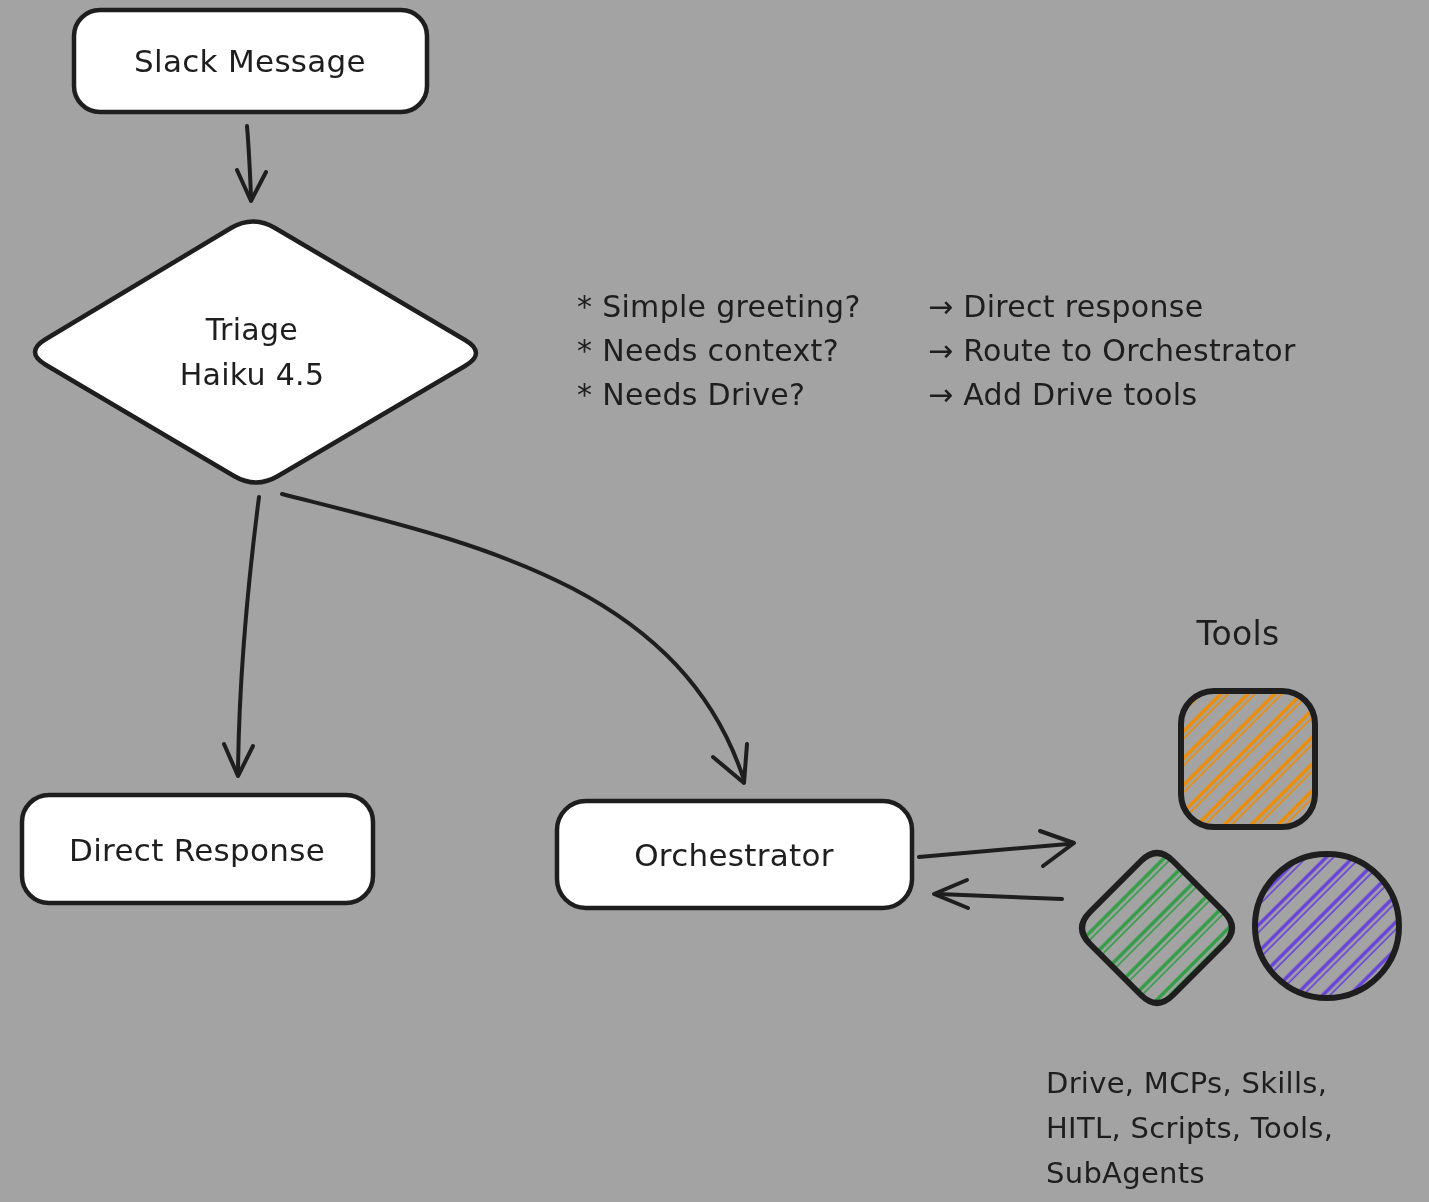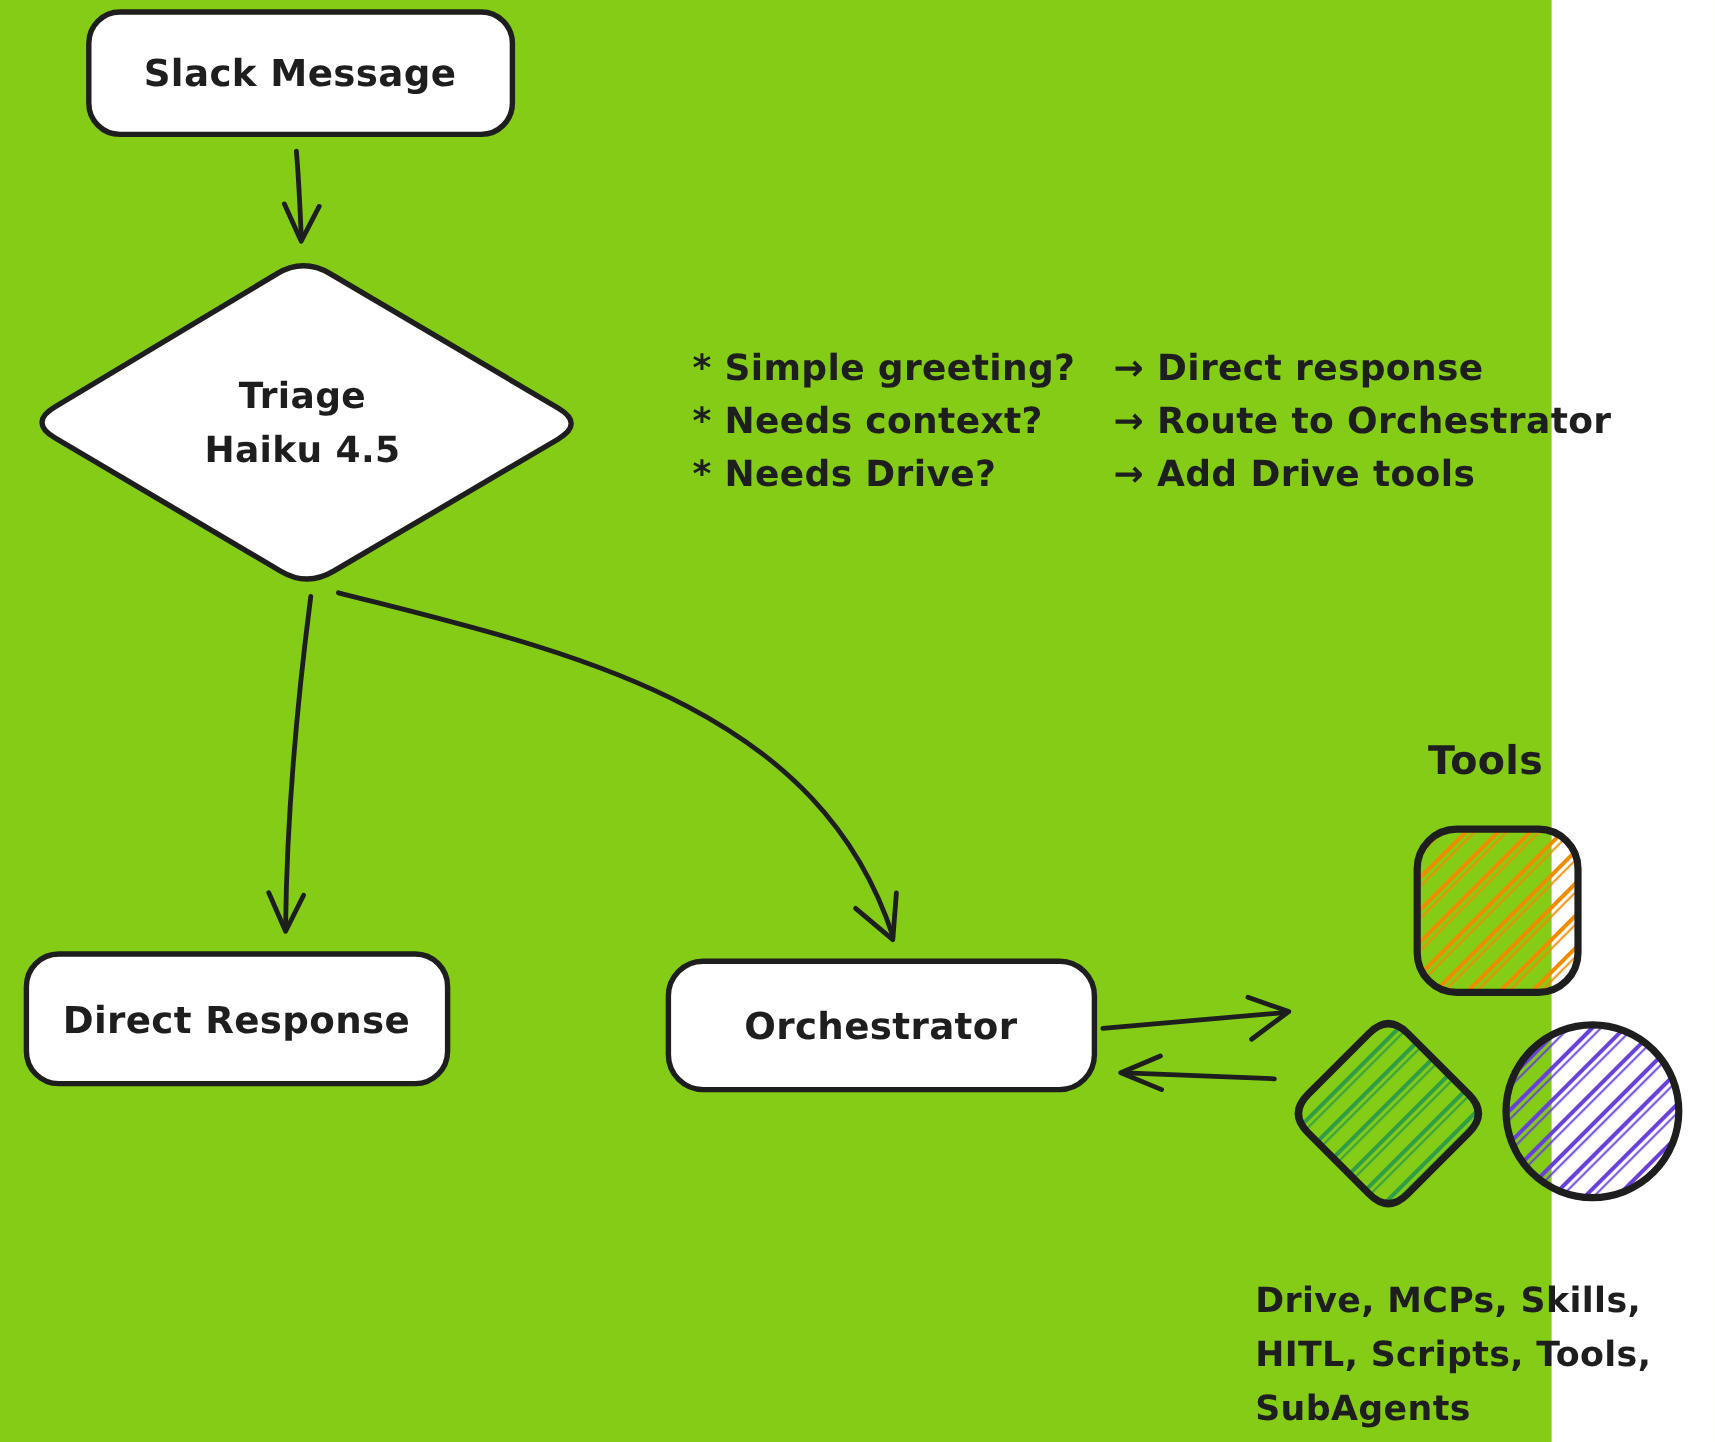--- a/index.html
+++ b/index.html
@@ -5,24 +5,23 @@
   html, body {
     margin: 0;
     padding: 0;
     background: #ffffff;
     width: 1429px;
     height: 1202px;
     overflow: hidden;
   }
   .canvas {
     position: relative;
-    width: 1293px;
+    width: 1429px;
     height: 1202px;
-    background: #84cc16;
-    font-weight: bold;
+    background: #a3a3a3;
   }
   svg {
     display: block;
   }
   text {
     font-family: "DejaVu Sans", sans-serif;
     fill: #1e1e1e;
     letter-spacing: 0.3px;
   }
   .node-label   { font-size: 31px; }

